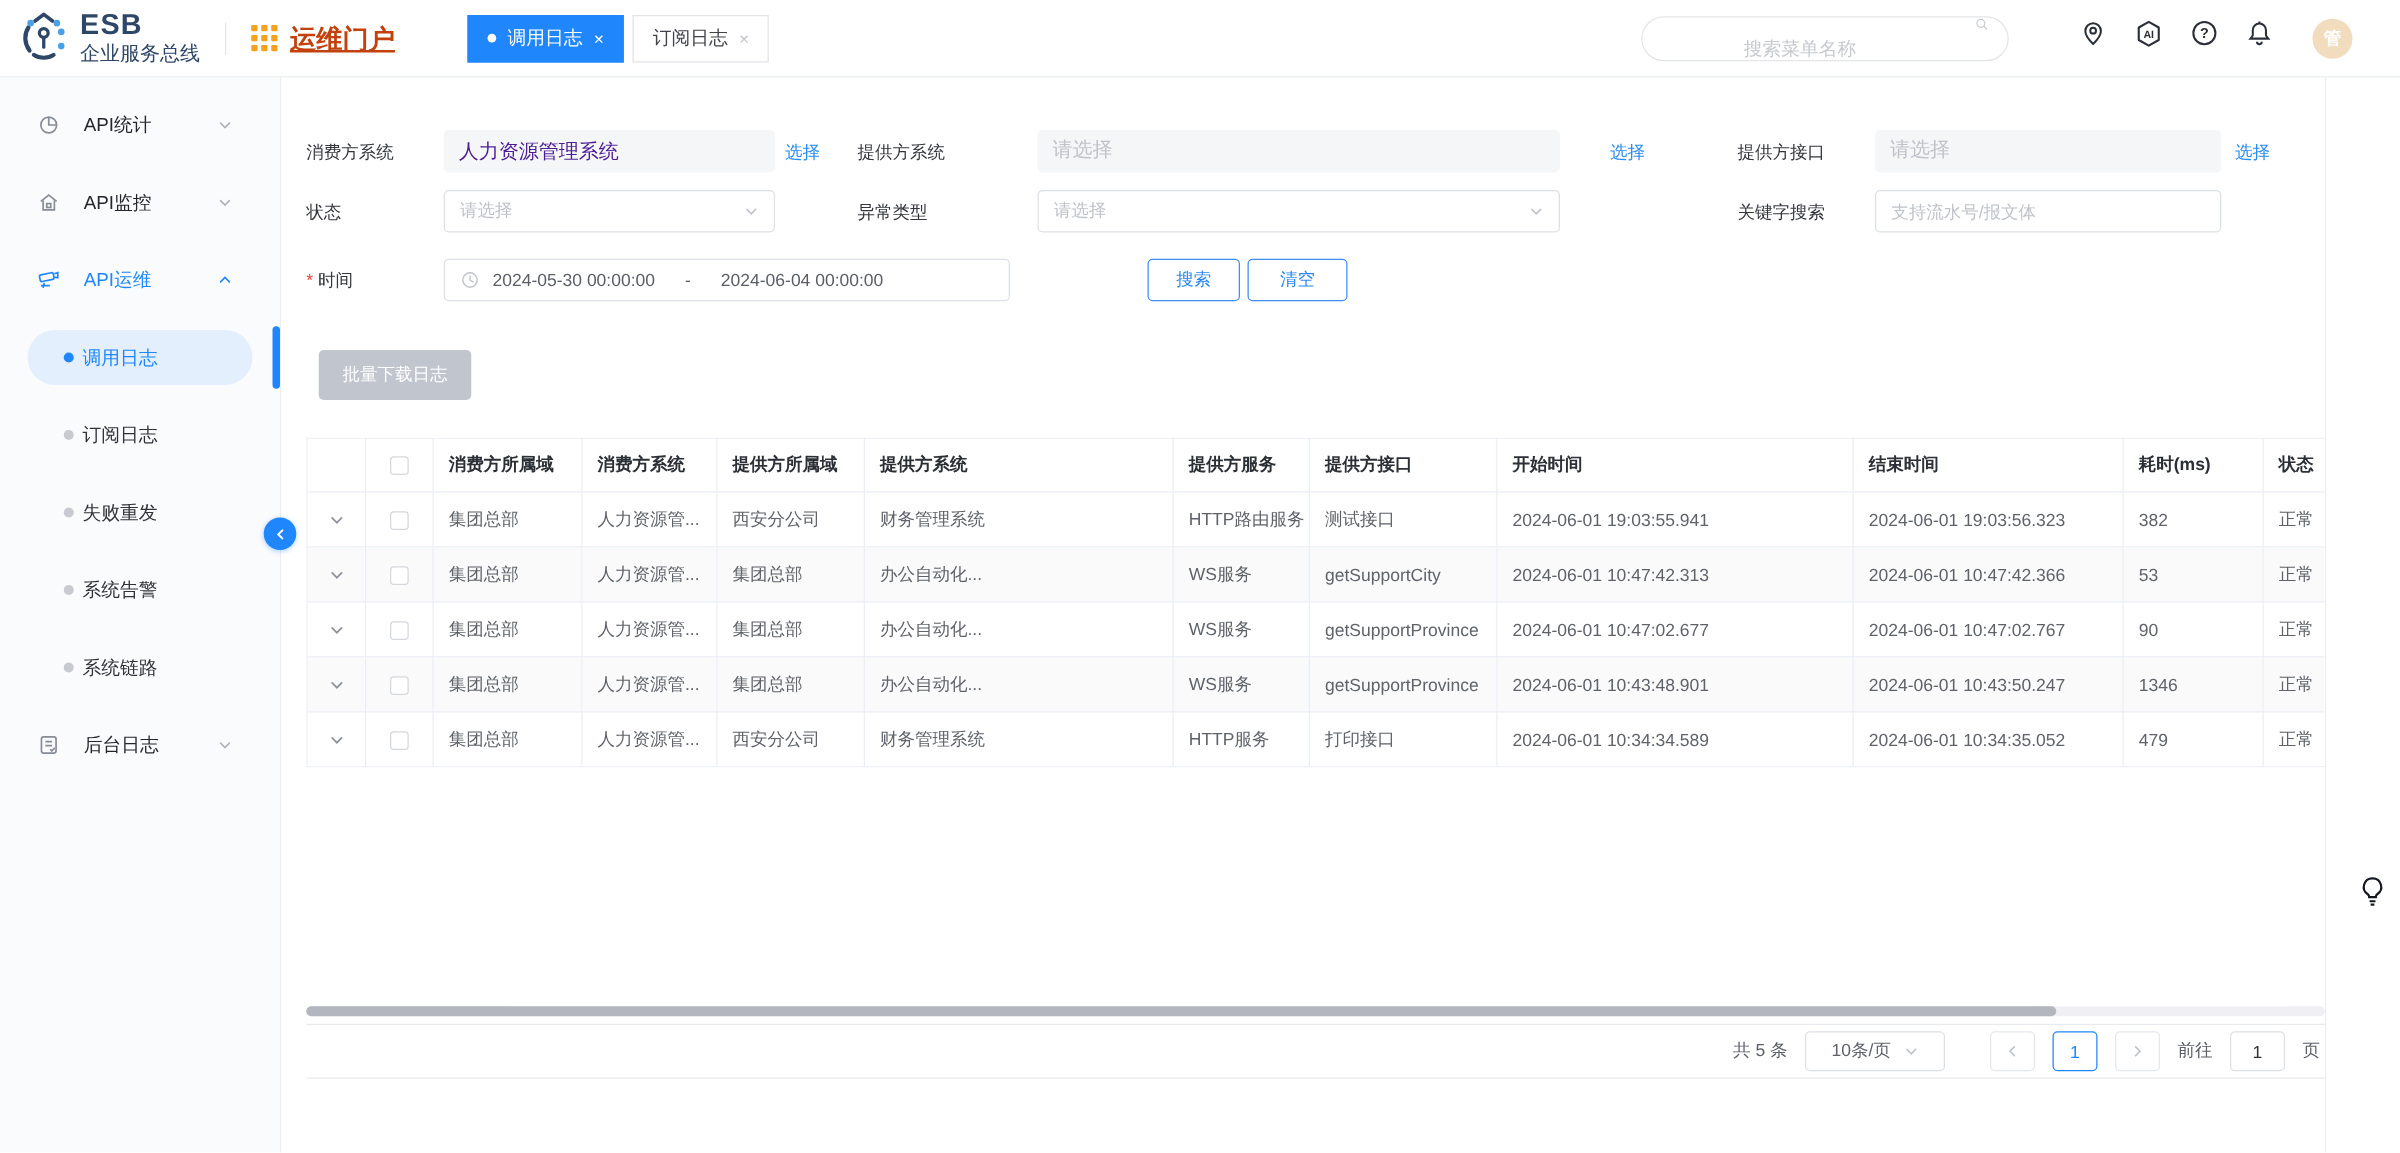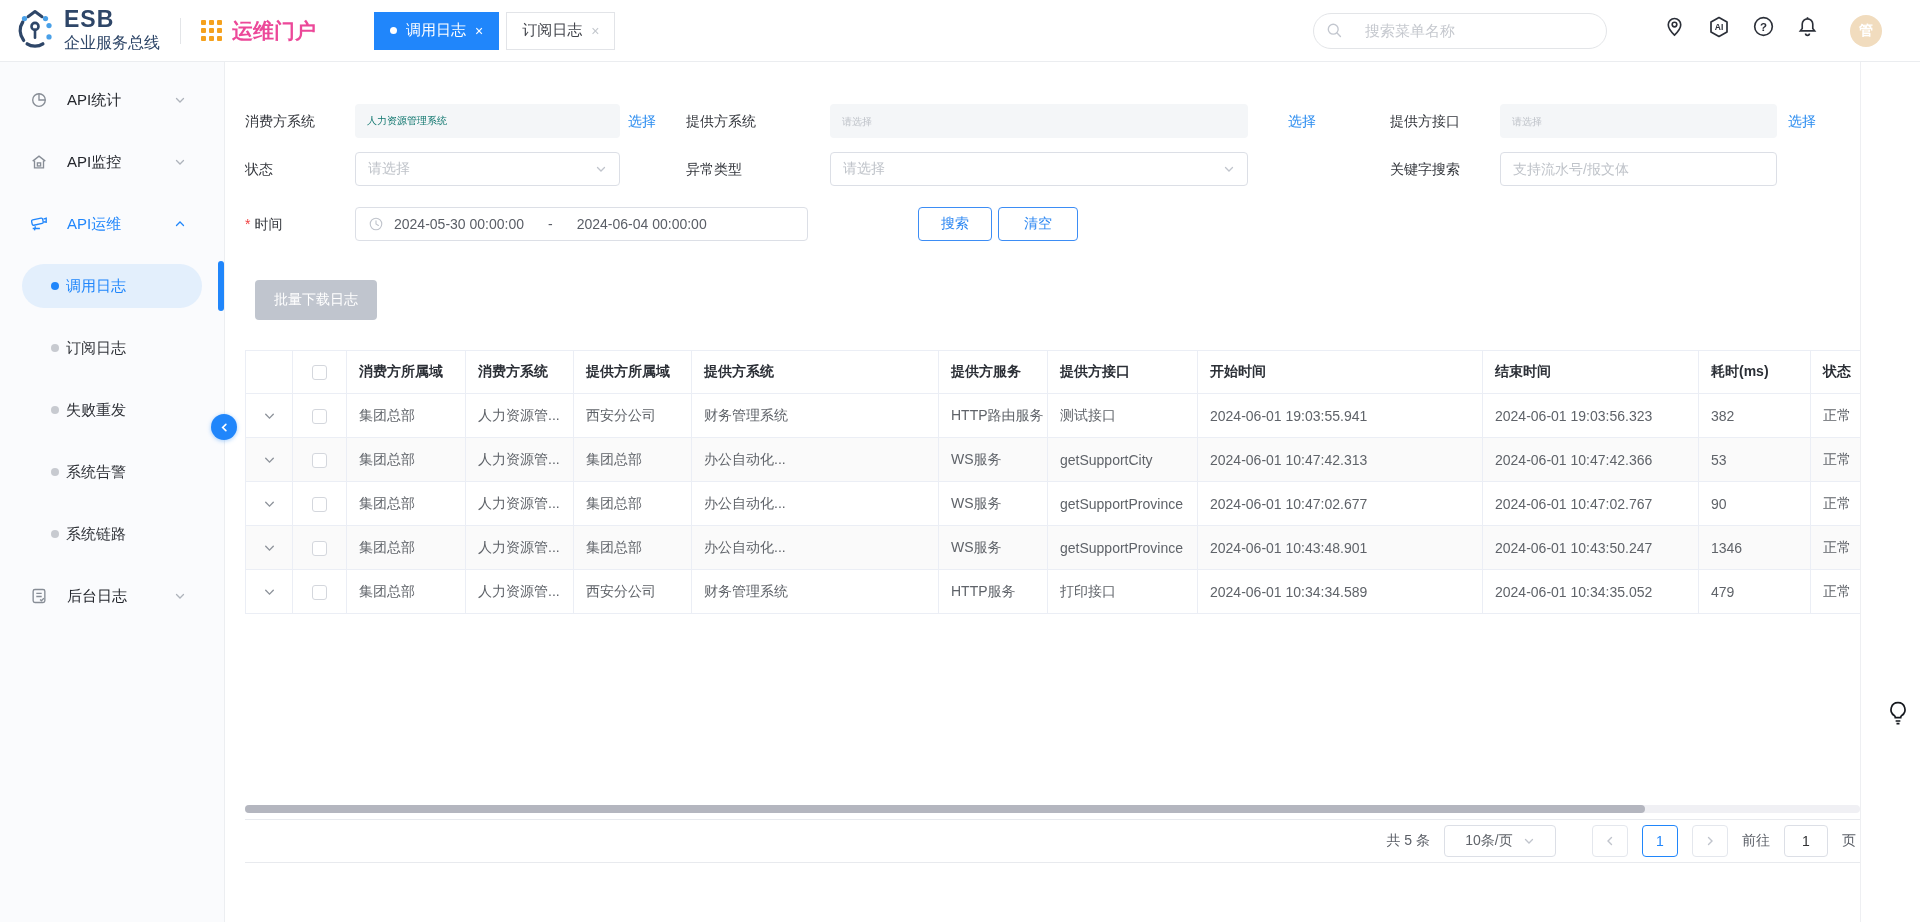--- a/index.html
+++ b/index.html
@@ -10,31 +10,31 @@
   .topbar { height:62px; display:flex; align-items:center; padding:0 38px 0 14px;
     background:#fff; border-bottom:1px solid #ebedf0; position:relative; z-index:5; }
   .logo { display:flex; align-items:flex-start; gap:8px; cursor:pointer; }
   .logo-title { font-size:23px; font-weight:bold; color:#2e4668; line-height:23px; letter-spacing:1px; }
   .logo-sub { font-size:16px; font-weight:normal; color:#2e4668; margin-top:2px; }
   .vdiv { width:1px; height:26px; background:#e3e5e8; margin:0 20px; }
   .portal { display:flex; align-items:center; gap:10px; cursor:pointer; }
   .grid-icon { width:21px; height:21px; display:grid; grid-template-columns:repeat(3,5px);
     grid-template-rows:repeat(3,5px); gap:3px; }
   .grid-icon span { background:#f5a11d; border-radius:1px; }
-  .portal-title { font-size:21px; font-weight:bold; color:#ec4899; }
+  .portal-title { font-size:21px; font-weight:bold; color:#c2410c;text-decoration:underline; }
   .tabs { display:flex; gap:7px; margin-left:58px; }
   .tab { height:38px; display:flex; align-items:center; gap:9px; padding:0 15px;
     background:#fff; border:1px solid #e2e4e8; color:#40434a; font-size:15px; cursor:pointer; }
   .tab.active { background:#2086fb; border-color:#2086fb; color:#fff; }
   .tab-dot { width:7px; height:7px; border-radius:50%; background:#fff; }
   .tab-x { font-size:14px; line-height:1; }
   .tab .tab-x.dim { color:#c3c7cd; }
   .spacer { flex:1; }
   .search-pill { width:294px; height:36px; border:1px solid #e3e5e8; border-radius:18px;
-    display:flex; align-items:center; padding:0 12px; gap:22px; margin-right:56px; }
+    display:flex; align-items:flex-end; padding:0 12px; gap:6px; margin-right:56px;flex-direction:column; }
   .search-pill input { border:none; outline:none; flex:1; font-size:15px; color:#333;
     font-family:inherit; background:transparent; }
   .search-pill input::placeholder { color:#c6c9cf; }
   .top-icons { display:flex; align-items:flex-start; gap:21px; }
   .tico { cursor:pointer; display:flex; }
   .avatar { width:32px; height:32px; border-radius:50%; background:#f1dcbe; color:#fff;
     font-size:14px; font-weight:bold; display:flex; align-items:center; justify-content:center;
     margin-left:10px; cursor:pointer; }
 
   
@@ -57,21 +57,21 @@
     border-radius:50%; background:#2086fb; color:#fff; display:flex; align-items:center;
     justify-content:center; cursor:pointer; z-index:6; box-shadow:0 1px 4px rgba(32,134,251,.4); }
 
   .main { flex:1; position:relative; background:#fff; }
   .main-edge { position:absolute; left:1635px; top:0; bottom:0; width:1px; background:#eeeff2; }
 
   
   .flabel { position:absolute; height:34px; line-height:34px; font-size:14px; color:#33363c; }
   .req { color:#f03e3e; margin-right:4px; }
   .gfield { position:absolute; height:34px; background:#f4f6f8; border-radius:4px;
-    border:none; padding:0 12px; font-size:10px; color:#0f766e; font-family:Liberation Sans, sans-serif; outline:none; }
+    border:none; padding:0 12px; font-size:16px; color:#4c1d95; font-family:Liberation Mono, monospace; outline:none; }
   .gfield::placeholder { color:#bfc3c9; }
   .bfield { position:absolute; height:34px; background:#fff; border:1px solid #dcdfe6;
     border-radius:4px; padding:0 12px; font-size:14px; color:#5a5e66; font-family:inherit; outline:none; }
   .bfield::placeholder { color:#bfc3c9; }
   .sel { position:absolute; height:34px; background:#fff; border:1px solid #dcdfe6;
     border-radius:4px; display:flex; align-items:center; padding:0 12px; cursor:pointer; }
   .sel .ph { color:#bfc3c9; font-size:14px; flex:1; }
   .sel .chev { color:#c0c4cc; display:flex; }
   .flink { position:absolute; height:34px; line-height:34px; color:#2a8cf0; font-size:14px; cursor:pointer; }
   .daterange { position:absolute; height:34px; border:1px solid #dcdfe6; border-radius:4px;

